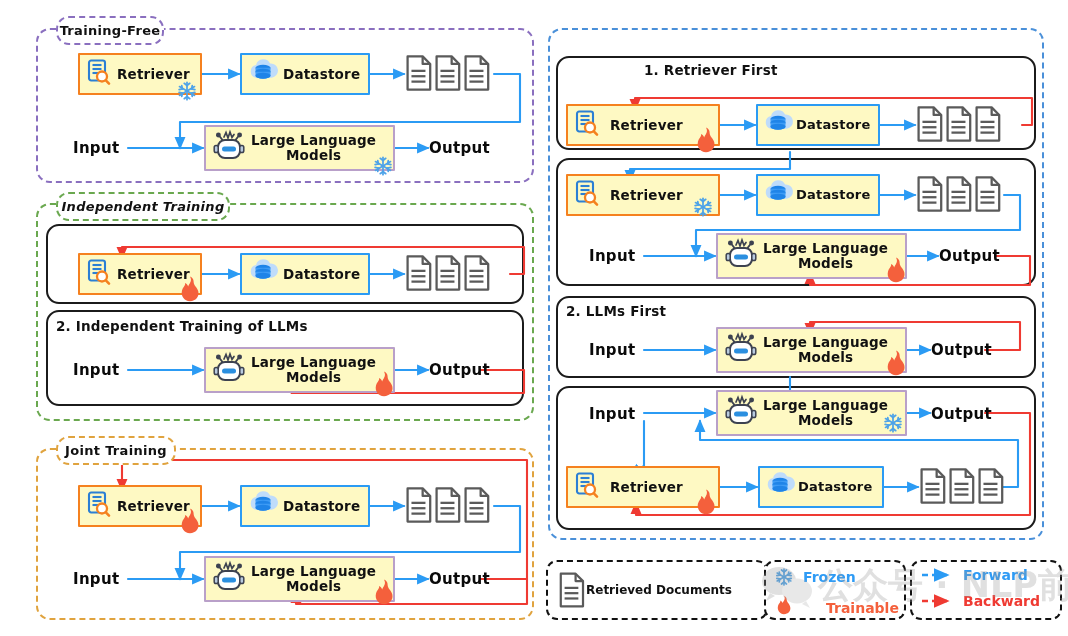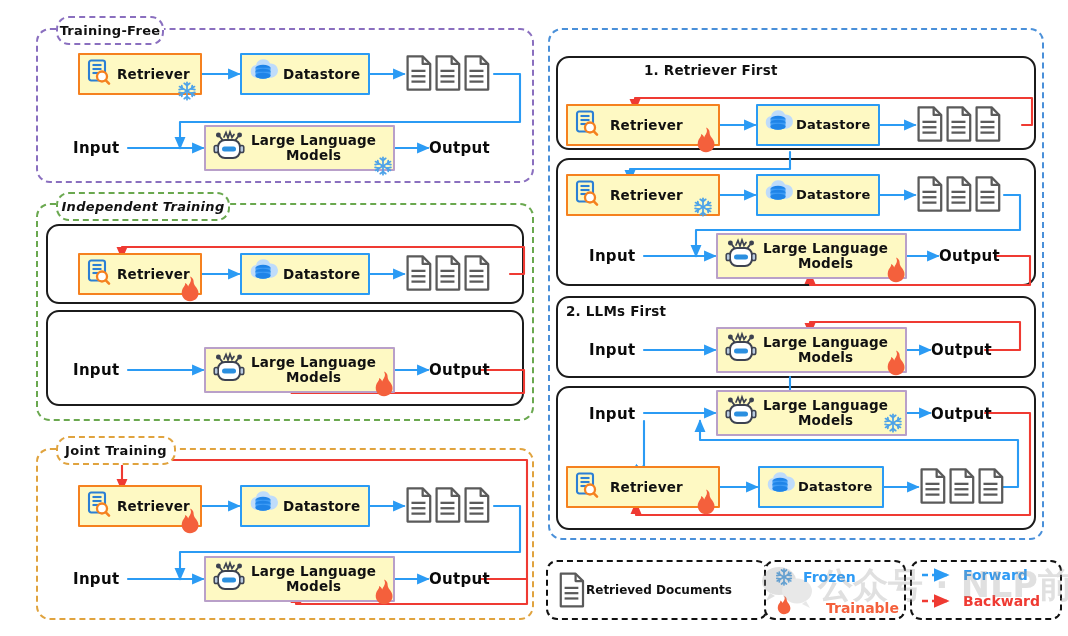--- a/index.html
+++ b/index.html
@@ -325,20 +325,21 @@
     <svg width="28" height="38" viewBox="0 0 26 34">
         <path d="M2.4,1.6 h14 l7,7 v23.8 h-21 z" fill="#fff" stroke="#5a5a5a" stroke-width="2.1" stroke-linejoin="round"></path>
         <path d="M16.4,1.6 v7 h7" fill="none" stroke="#5a5a5a" stroke-width="2.1" stroke-linejoin="round"></path>
         <line x1="6" y1="15" x2="19" y2="15" stroke="#5a5a5a" stroke-width="2.1"></line>
         <line x1="6" y1="20" x2="19" y2="20" stroke="#5a5a5a" stroke-width="2.1"></line>
         <line x1="6" y1="25" x2="19" y2="25" stroke="#5a5a5a" stroke-width="2.1"></line>
       </svg>
   </div>
 
   <div class="abs panel" style="left:46px;top:310px;width:478px;height:96px;"></div>
+  <div class="panel-label" style="left:56px;top:318px;">2. Independent Training of LLMs</div>
 
   <div class="plain" style="left:73px;top:361px;font-size:15px;">Input</div>
   <div class="plain" style="left:429px;top:361px;font-size:15px;">Output</div>
 
   <div class="node llm" style="left:204px;top:347px;width:191px;height:46px;">
     <span class="nicon">
       <svg width="36" height="34" viewBox="0 0 36 34" style="margin-left:5px;">
         <g stroke="#3d4250" stroke-width="1.9" fill="none" stroke-linecap="round">
           <line x1="8" y1="6.5" x2="11.5" y2="11"></line>
             <line x1="28" y1="6.5" x2="24.5" y2="11"></line>

